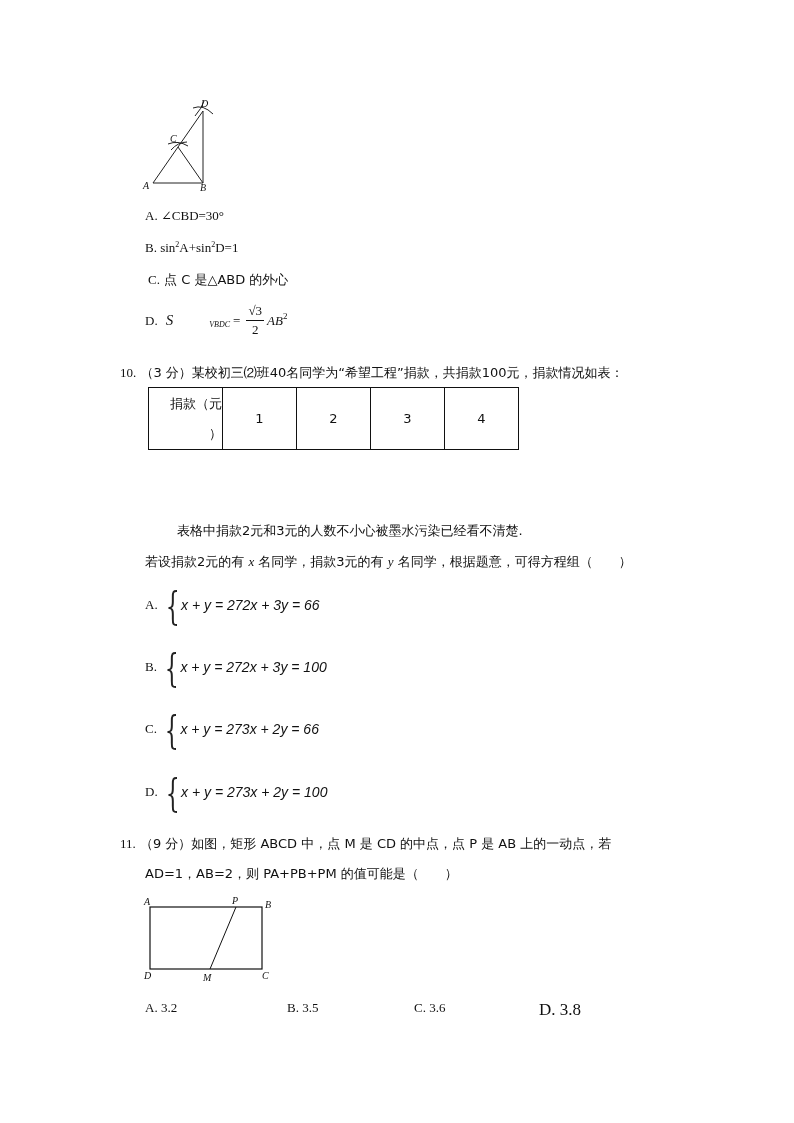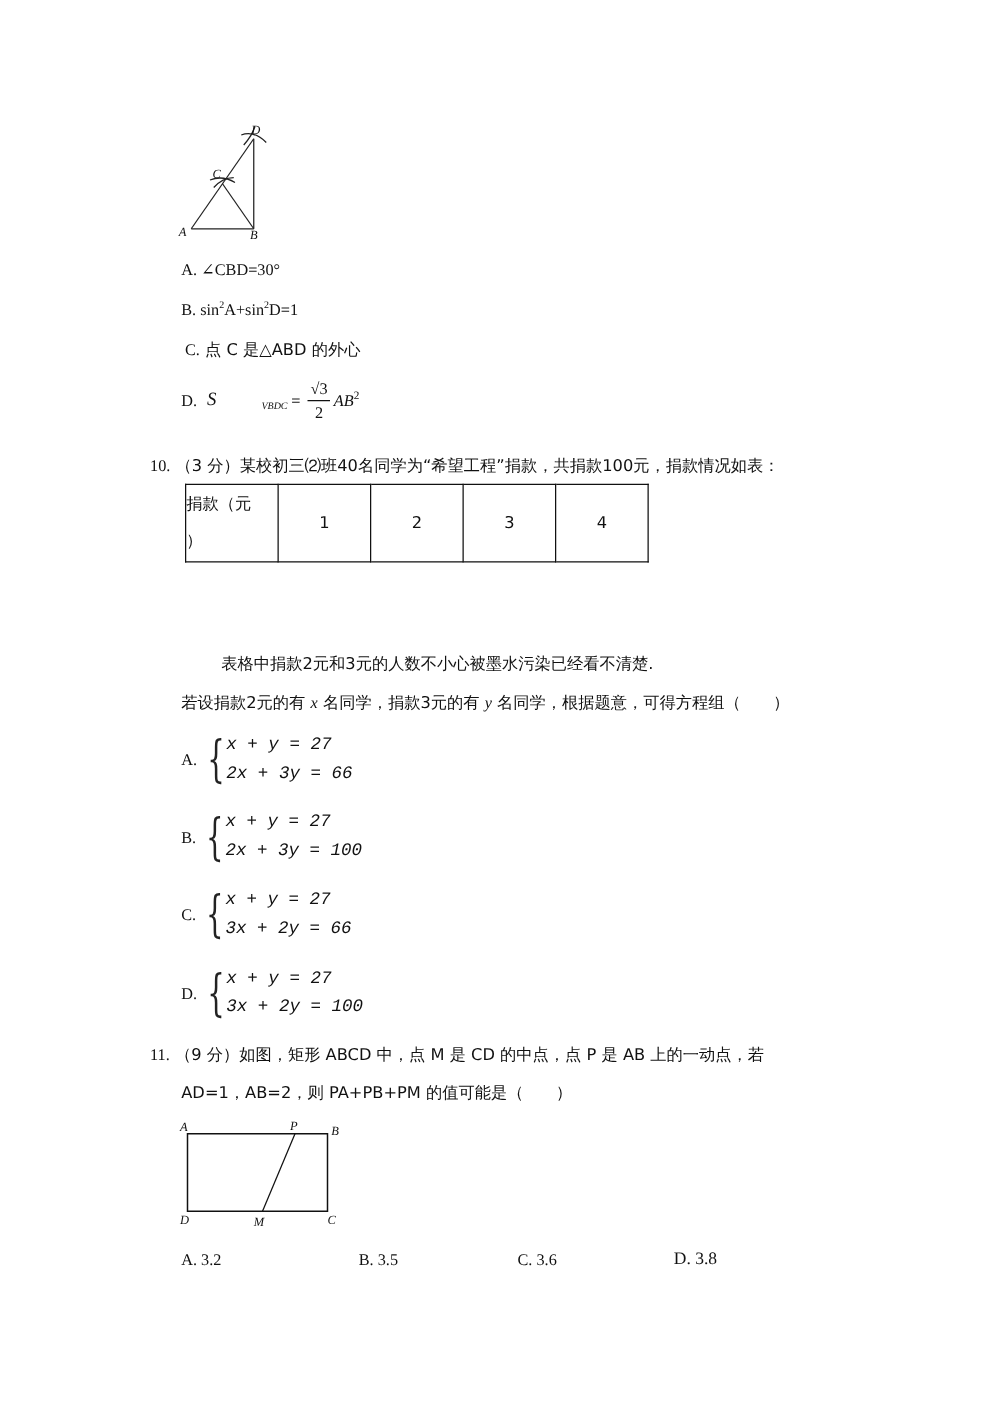--- a/index.html
+++ b/index.html
@@ -5,25 +5,25 @@
   html, body { margin: 0; padding: 0; background: #ffffff; }
   body { width: 794px; height: 1123px; position: relative; overflow: hidden;
          font-family: "DejaVu Sans", "Liberation Sans", sans-serif; color: #111; font-size: 13px; }
   .abs { position: absolute; white-space: nowrap; }
   .serif { font-family: "Liberation Serif", "DejaVu Serif", serif; }
   .it { font-style: italic; }
   .fig svg text { font-family: "Liberation Serif", serif; font-style: italic; font-size: 10px; fill: #111; }
   table.donation { position: absolute; left: 148px; top: 387px; border-collapse: collapse; }
   table.donation td { border: 1px solid #111; width: 73px; height: 61px; text-align: center; vertical-align: middle;
                       font-size: 13px; padding: 0; }
-  table.donation td.hdr { width: 73px; text-align: left; line-height: 30px; margin-left: 11px; }
+  table.donation td.hdr { width: 73px; text-align: right; line-height: 30px; margin-left: 11px; }
   .dot { display: inline-block; width: 13px; height: 13px; border-radius: 50%; background: #000; }
   .brace-sys { position: absolute; display: flex; align-items: center; }
   .brace { font-family: "DejaVu Serif", serif; font-size: 40px; line-height: 40px; transform: scaleX(0.55); margin-right: -4px; color:#222; }
-  .eqs { display: flex; flex-direction: column; font-family: Liberation Mono, monospace; font-size: 14px; line-height: 23px; }
+  .eqs { display: flex; flex-direction: row; font-family: Liberation Sans, sans-serif; font-size: 14px; line-height: 23px; }
   .frac { display: inline-flex; flex-direction: column; align-items: center; vertical-align: middle; margin: 0 3px; }
   .frac .num { border-bottom: 1px solid #111; padding: 0 2px; line-height: 18px; }
   .frac .den { line-height: 18px; }
 </style>
 </head>
 <body>
 
 <div class="abs fig" style="left:138px; top:96px; width:80px; height:96px;">
   <svg width="80" height="96" viewBox="0 0 80 96">
     <line x1="15" y1="87" x2="65" y2="87" stroke="#222" stroke-width="1"></line>
@@ -148,15 +148,15 @@
 
 <div class="abs serif" style="left:145px; top:1000px; font-size:13px;">
   <span>A.</span> <span>3.2</span>
 </div>
 <div class="abs serif" style="left:287px; top:1000px; font-size:13px;">
   <span>B.</span> <span>3.5</span>
 </div>
 <div class="abs serif" style="left:414px; top:1000px; font-size:13px;">
   <span>C.</span> <span>3.6</span>
 </div>
-<div class="abs serif" style="left:539px; top:1000px; font-size:14px;">
+<div class="abs serif" style="left:539px; top:1000px; font-size:17px;">
   <span>D.</span> <span>3.8</span>
 </div>
 
 </body></html>

